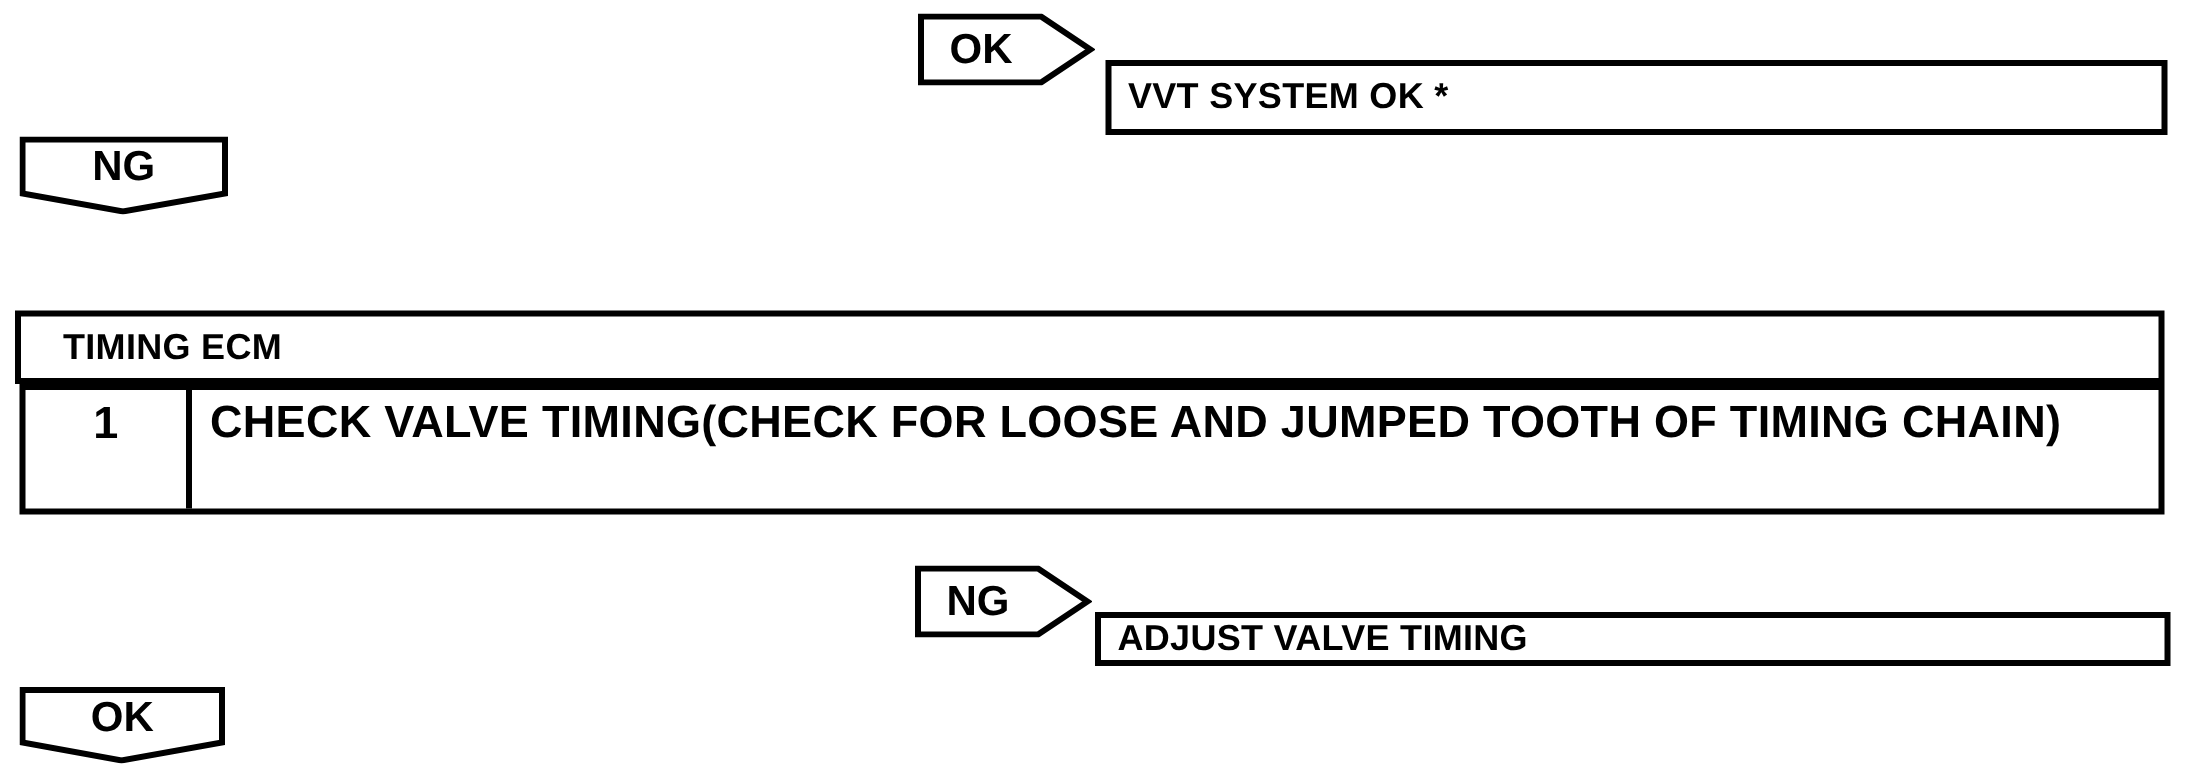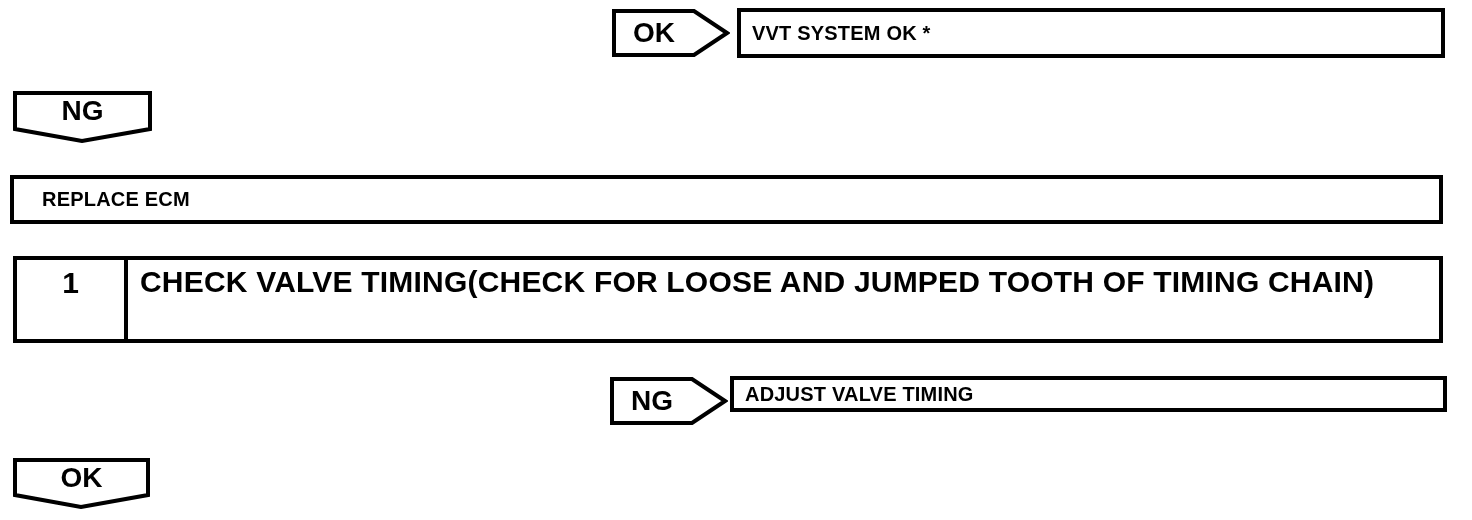--- a/index.html
+++ b/index.html
@@ -7,22 +7,23 @@
   html,body { margin:0; padding:0; background:var(--bg); }
   .stage {
     position:relative; width:1472px; height:520px; background:var(--bg);
     font-family:Liberation Sans, sans-serif; font-weight:bold; color:var(--line);
     overflow:hidden;
     padding-left:42px;
   }
   
   .fc-box {
     position:absolute; border:4px solid var(--line); background:var(--bg);
-    display:flex; align-items:center; font-size:20px; letter-spacing:0.2px;
+    display:flex; align-items:center; font-size:24px; letter-spacing:0.2px;
     white-space:nowrap;
+    margin-top:32px;
   }
   .fc-box .box-label { padding-left:11px; }
   .fc-box.action .box-label { padding-left:28px; }
   
   .connector { position:absolute; width:118px; height:48px; }
   .connector svg { position:absolute; inset:0; display:block; }
   .connector .arrow-label {
     position:absolute; left:0; top:2px; width:84px; height:44px;
     display:flex; align-items:center; justify-content:center;
     font-size:28px;
@@ -66,21 +67,21 @@
   </div>
 
   <div class="banner" style="left:13px; top:91px; width:139px; height:52px;">
     <svg viewBox="0 0 139 52">
       <polygon points="2,2 137,2 137,38 69,50 2,38"></polygon>
     </svg>
     <span class="banner-label">NG</span>
   </div>
 
   <div class="fc-box action" style="left:10px; top:175px; width:1433px; height:49px;">
-    <span class="box-label">REPLACE ECM</span>
+    <span class="box-label">TIMING ECM</span>
   </div>
 
   <div class="step-box" style="left:13px; top:256px; width:1430px; height:87px;">
     <div class="step-num">1</div>
     <div class="step-title">CHECK VALVE TIMING(CHECK FOR LOOSE AND JUMPED TOOTH OF TIMING CHAIN)</div>
   </div>
 
   <div class="connector" style="left:610px; top:377px;">
     <svg viewBox="0 0 118 48">
       <polygon points="2,2 82,2 115,24 82,46 2,46"></polygon>

